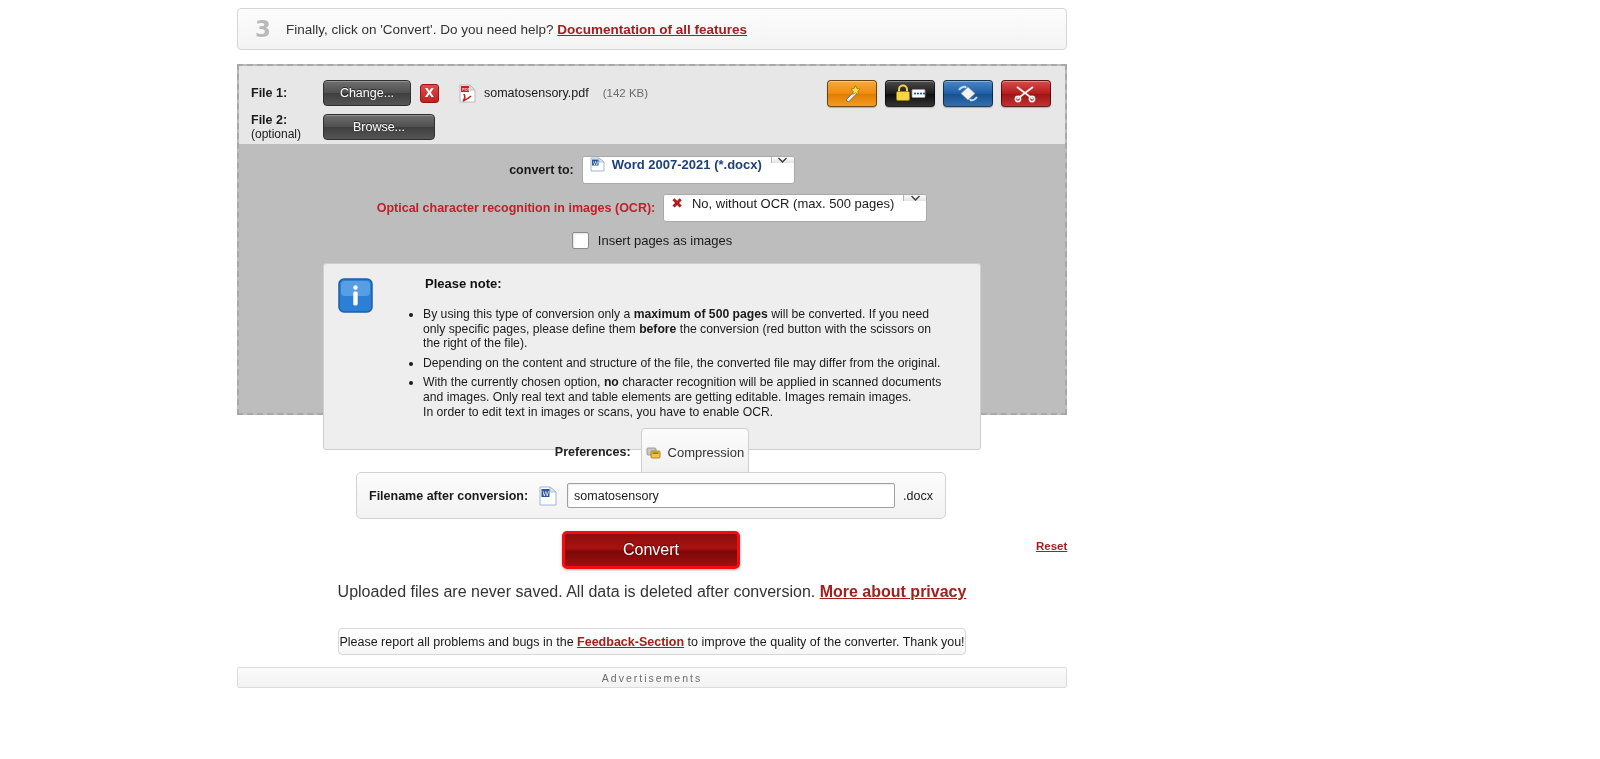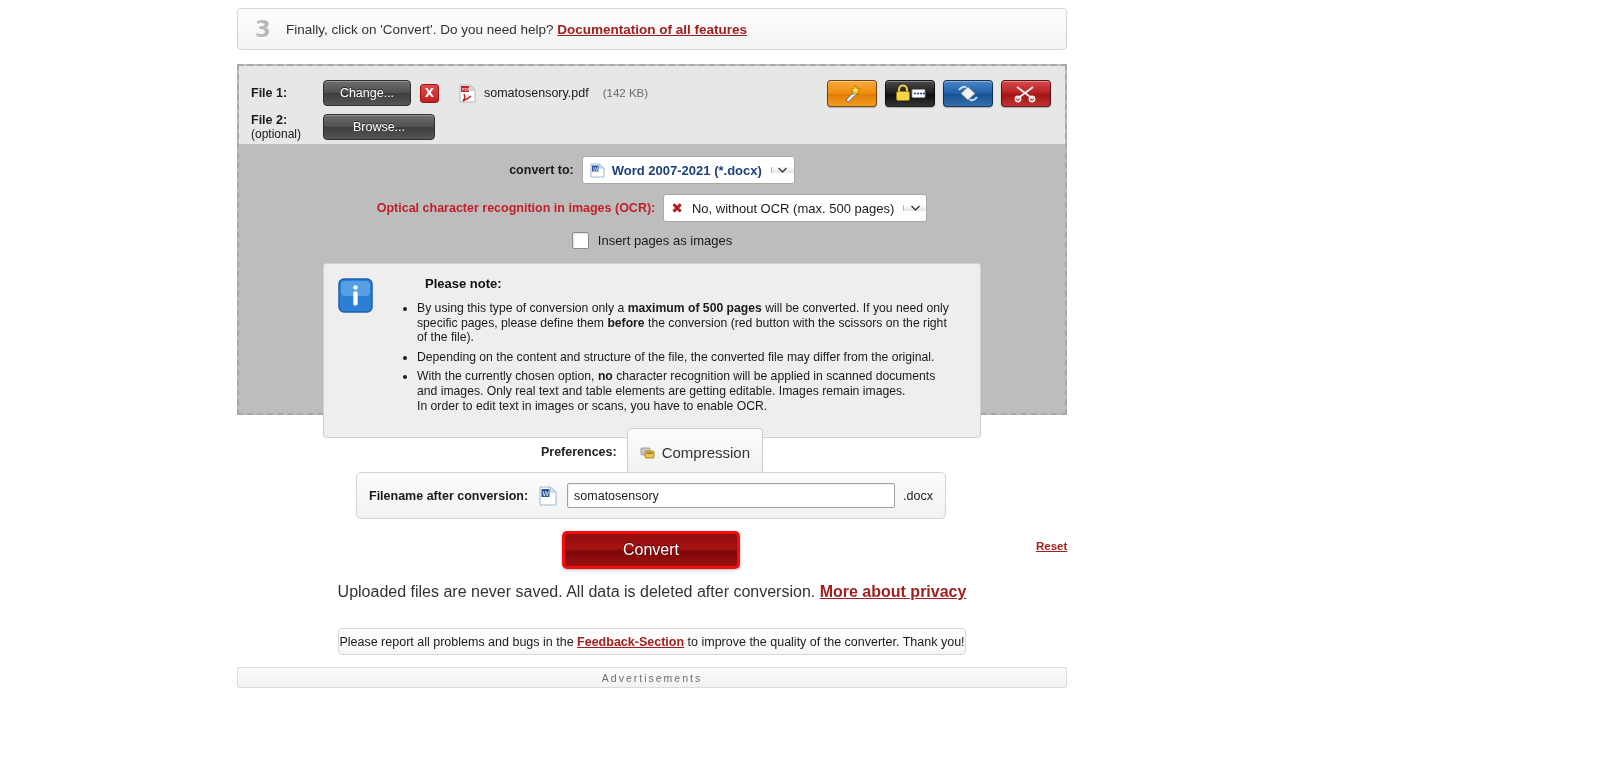--- a/index.html
+++ b/index.html
@@ -109,21 +109,21 @@
   
   .options { padding: 12px 0 0 0; }
   .opt-row {
     display: flex; align-items: center; justify-content: center;
     margin-bottom: 10px;
   }
   .opt-label { font-weight: bold; font-size: 12.5px; color: #1a1a1a; margin-right: 8px; }
   .opt-label.red { color: #c0202a; }
 
   .select-box {
-    display: flex; align-items: center;
+    display: flex; align-items: flex-start;
     border: 1px solid #a9a9a9; border-radius: 3px;
     background: #ffffff; height: 28px;
     overflow: hidden;
   }
   .select-face {
     display: flex; align-items: center; padding: 0 9px 0 7px;
     background: #ffffff; font-size: 13px; white-space: nowrap;
   }
   .select-face .val { font-weight: bold; color: #1d3f7a; }
   .select-face .val.plain { font-weight: normal; color: #1a1a1a; }
@@ -152,37 +152,37 @@
     margin: 14px auto 0 auto;
     width: 658px;
     background: #eeeeee;
     border: 1px solid #cfcfcf;
     border-radius: 3px;
     padding: 12px 14px 14px 14px;
     display: flex;
   }
   .info-icon { width: 35px; height: 35px; flex: none; margin-right: 16px; margin-top: 2px; }
   .note-title { font-weight: bold; font-size: 13px; color: #111; margin-bottom: 4px; padding-left: 36px; }
-  .note-list { margin: 10px; padding-left: 18px; }
+  .note-list { margin: 16px; padding-left: 18px; }
   .note-list li { font-size: 12.2px; line-height: 14.6px; color: #1a1a1a; margin-bottom: 5px; }
   .note-list li:last-child { margin-bottom: 0; }
 
   
   .pref-row {
     position: absolute; left: 237px; top: 428px;
     width: 830px;
     display: flex; align-items: center; justify-content: center;
   }
   .pref-label { font-weight: bold; font-size: 12.5px; color: #222; margin-right: 10px; }
   .pref-btn {
     height: 48px; display: flex; align-items: center;
-    padding: 0 12px;
+    padding: 0 4px;
     background: linear-gradient(to bottom, #fcfcfc 0%, #f0f0f0 100%);
     border: 1px solid #cfcfcf; border-radius: 4px;
-    font-size: 15px; color: #333; cursor: pointer;
+    font-size: 13px; color: #333; cursor: pointer;
   }
 
   
   .fname-box {
     position: absolute; left: 356px; top: 472px;
     width: 590px; height: 47px;
     background: linear-gradient(to bottom, #fcfcfc 0%, #f2f2f2 100%);
     border: 1px solid #d2d2d2; border-radius: 5px;
     display: flex; align-items: center; padding: 0 12px;
   }

